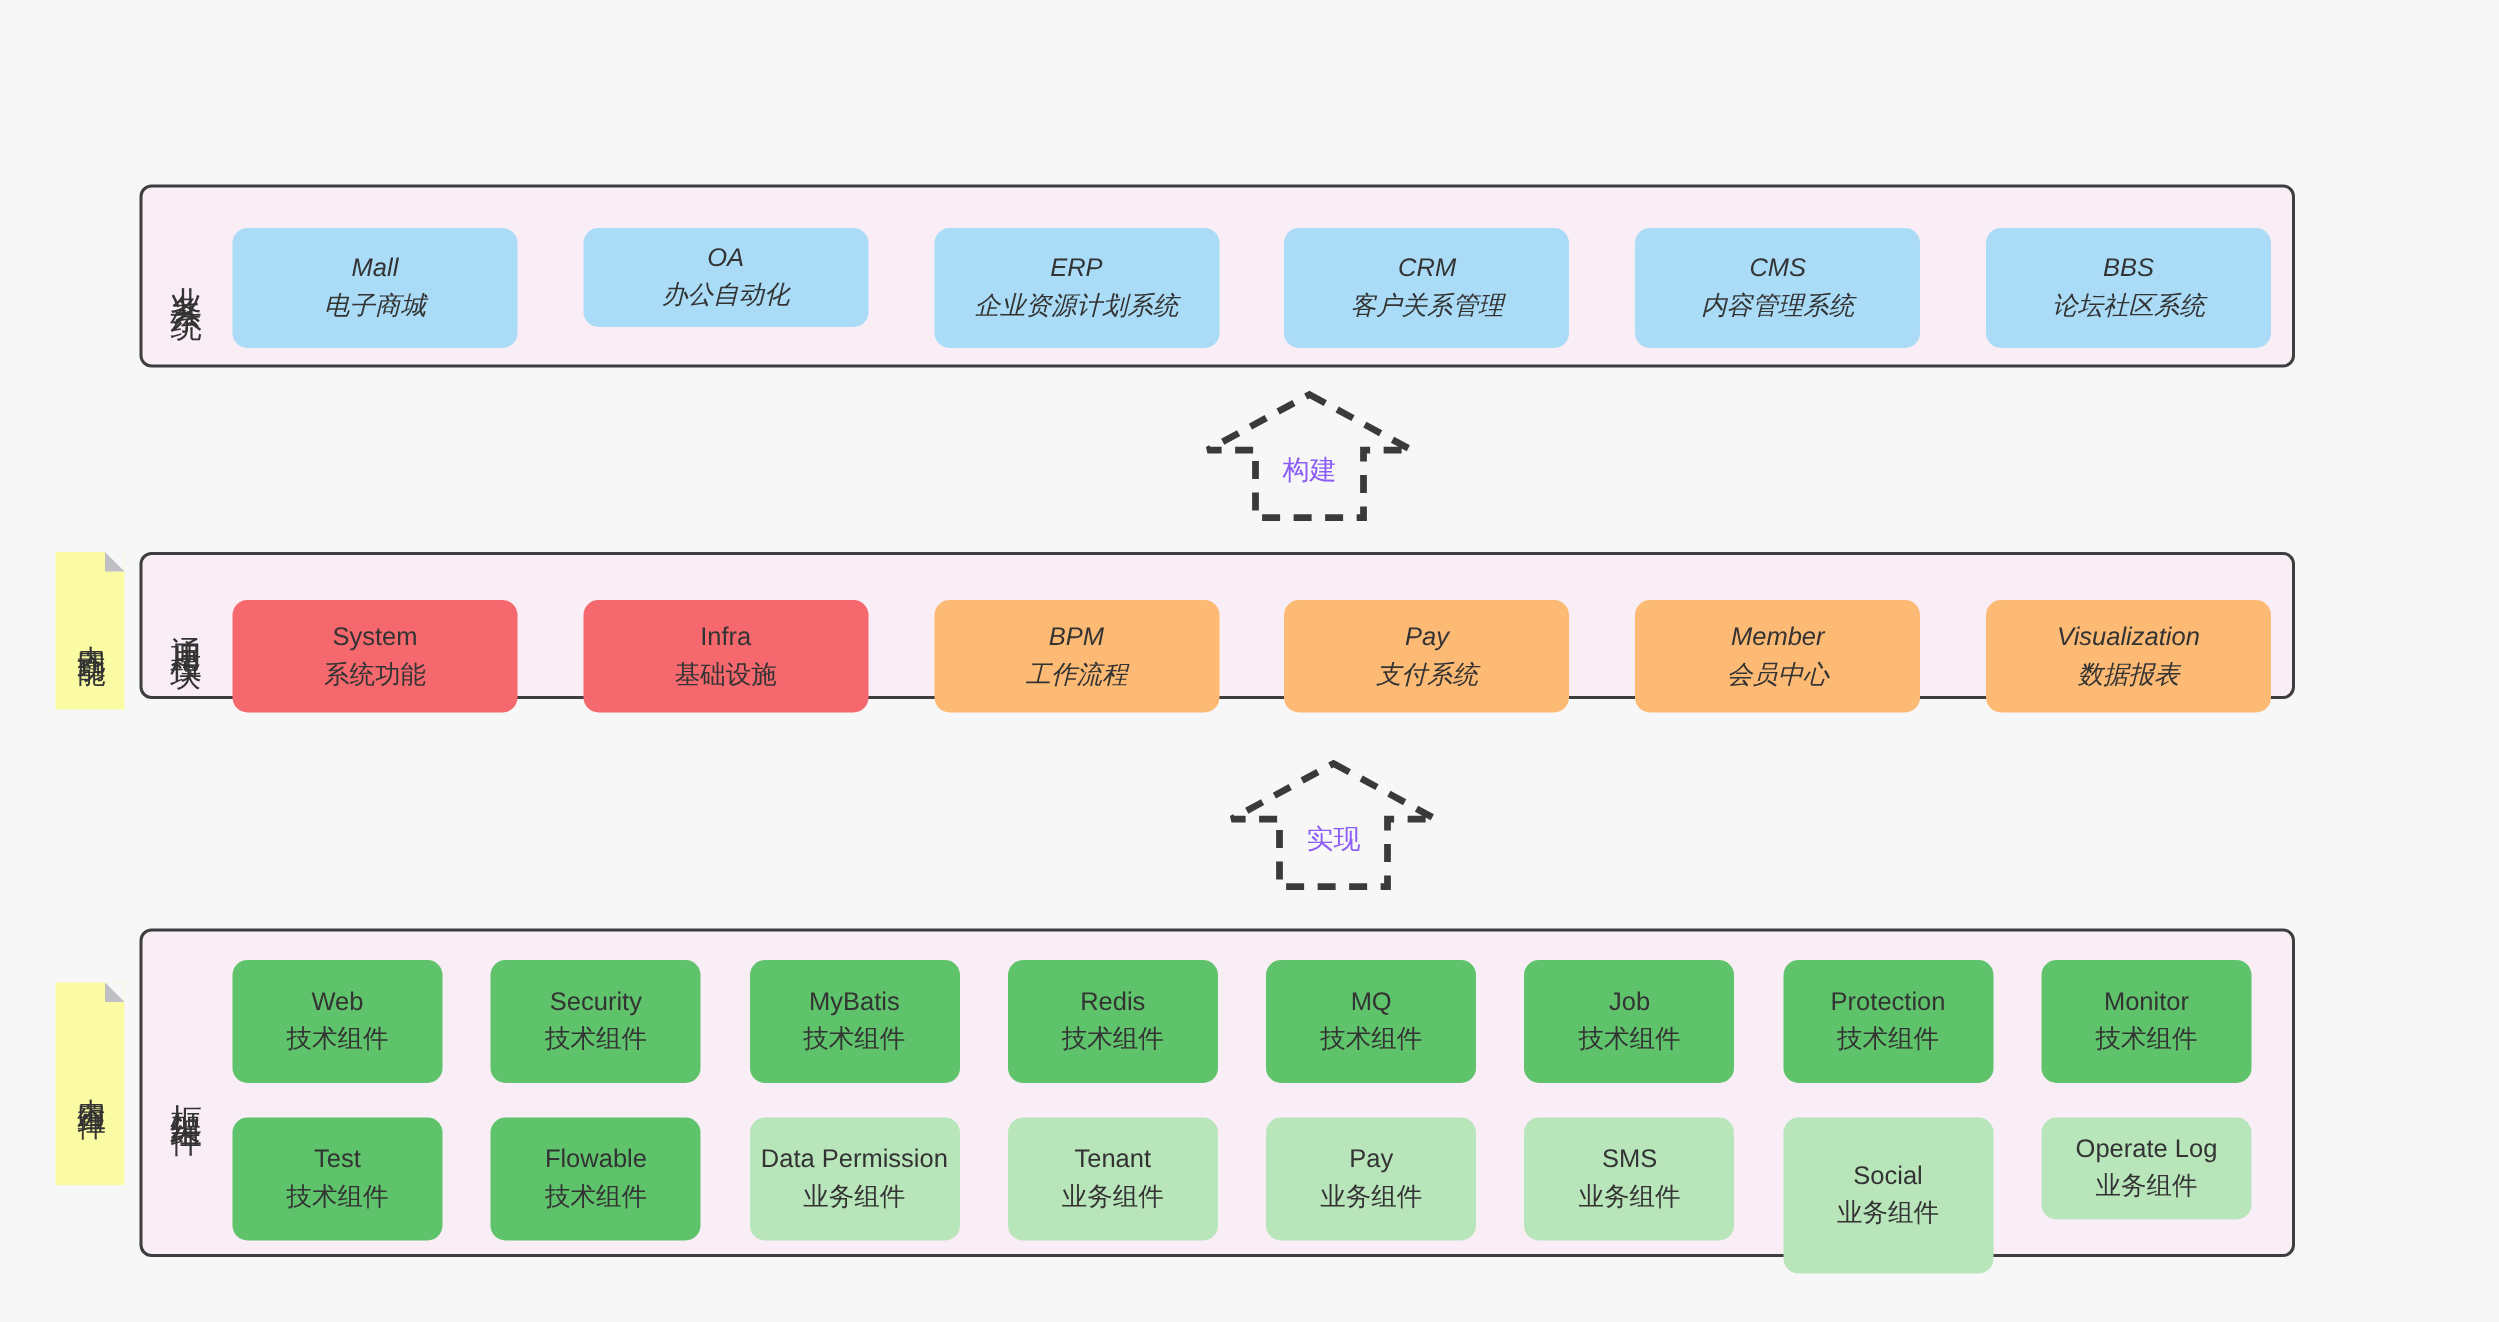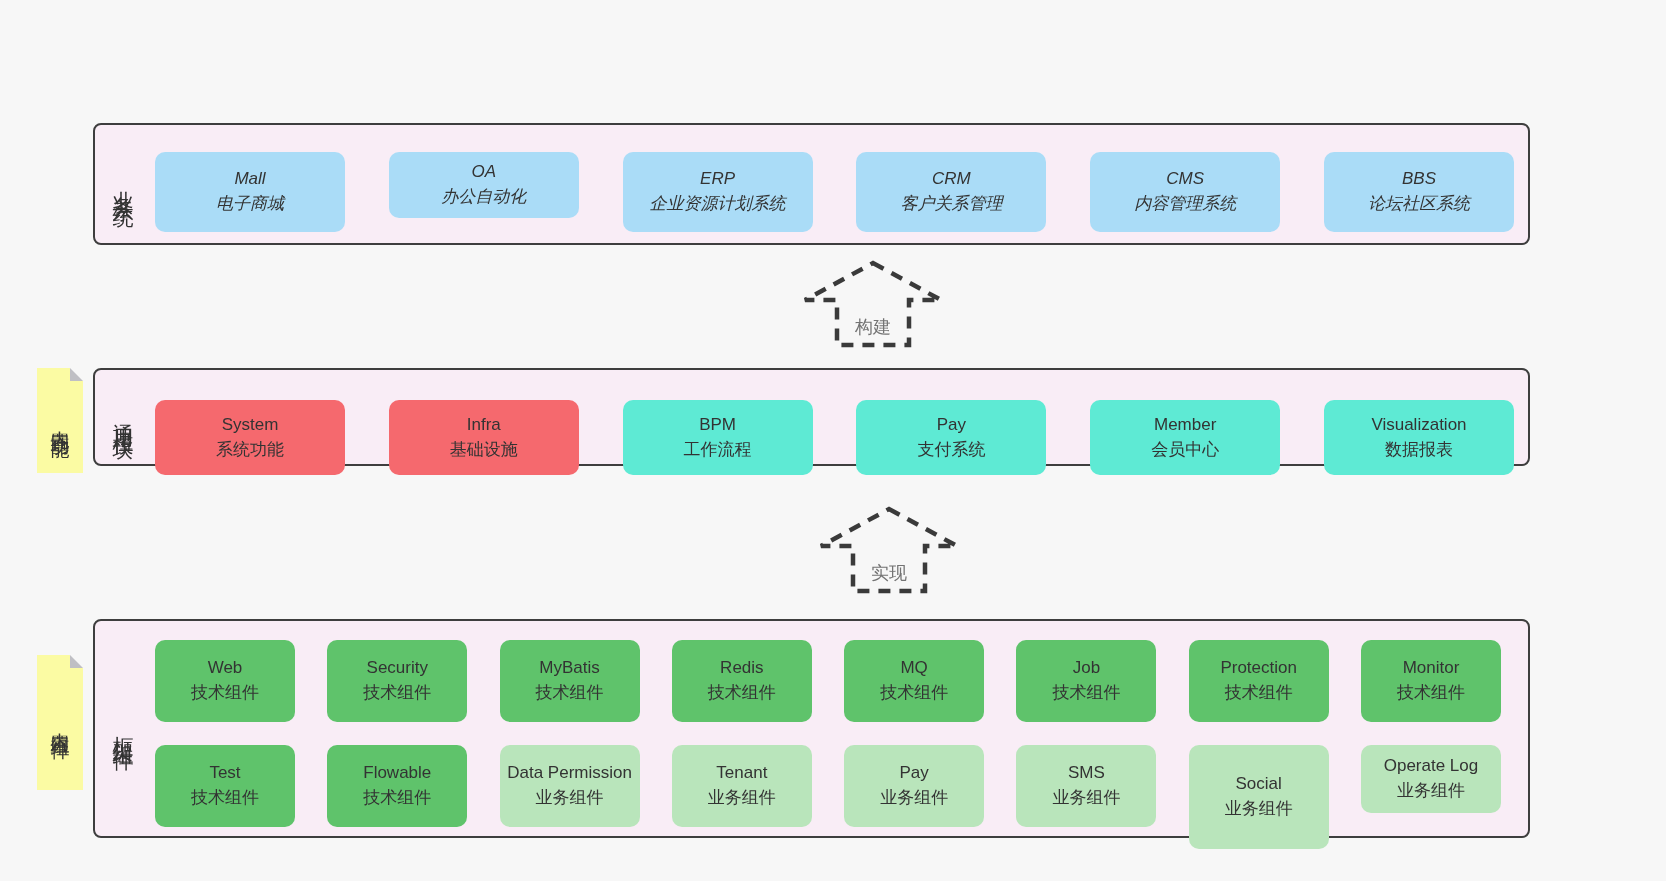--- a/index.html
+++ b/index.html
@@ -26,42 +26,41 @@
   .box-row.components{right:27px;}
   .box{
     box-sizing:border-box;border-radius:10px;
     display:flex;flex-direction:column;align-items:center;justify-content:center;
     text-align:center;font-size:17px;line-height:1.45;padding:4px 6px;
   }
   .w190{width:190px;}
   .w140{width:140px;}
   .v-blue{background:#aadcf7;font-style:italic;}
   .v-red{background:#f5696e;}
-  .v-pink{background:#5eead4;}
+  .v-pink{background:#fdba74;font-style:italic;}
   .v-green{background:#5fc36b;}
   .v-lgreen{background:#b9e5bb;text-align:center;}
   .tag{
     position:absolute;width:46px;background:#fbfba3;z-index:2;
     display:flex;align-items:center;justify-content:center;
   }
   .tag::after{
     content:'';position:absolute;top:0;right:0;width:0;height:0;
     border-top:13px solid #f7f7f7;border-left:13px solid #bfbfc4;
   }
   .tag-text{
     writing-mode:vertical-rl;text-orientation:upright;
     font-size:19px;letter-spacing:3px;color:#333;
   }
   .block-arrow{position:absolute;width:142px;height:88px;}
   .block-arrow svg{position:absolute;inset:0;}
   .arrow-label{
     position:absolute;left:50%;top:40px;transform:translateX(-50%);
-    background:#f7f7f7;padding:1px 3px;font-size:18px;color:#737373;
+    background:#f7f7f7;padding:1px 3px;font-size:18px;color:#8b5cf6;
     white-space:nowrap;
-    margin-top:14px;
   }
 </style>
 </head>
 <body>
 
 <div class="layer" style="top:123px;height:122px;">
   <div class="layer-label">业务系统</div>
   <div class="box-row" style="top:27px;">
     <div class="box w190 v-blue" style="height:80px;">
       <span>Mall</span>

